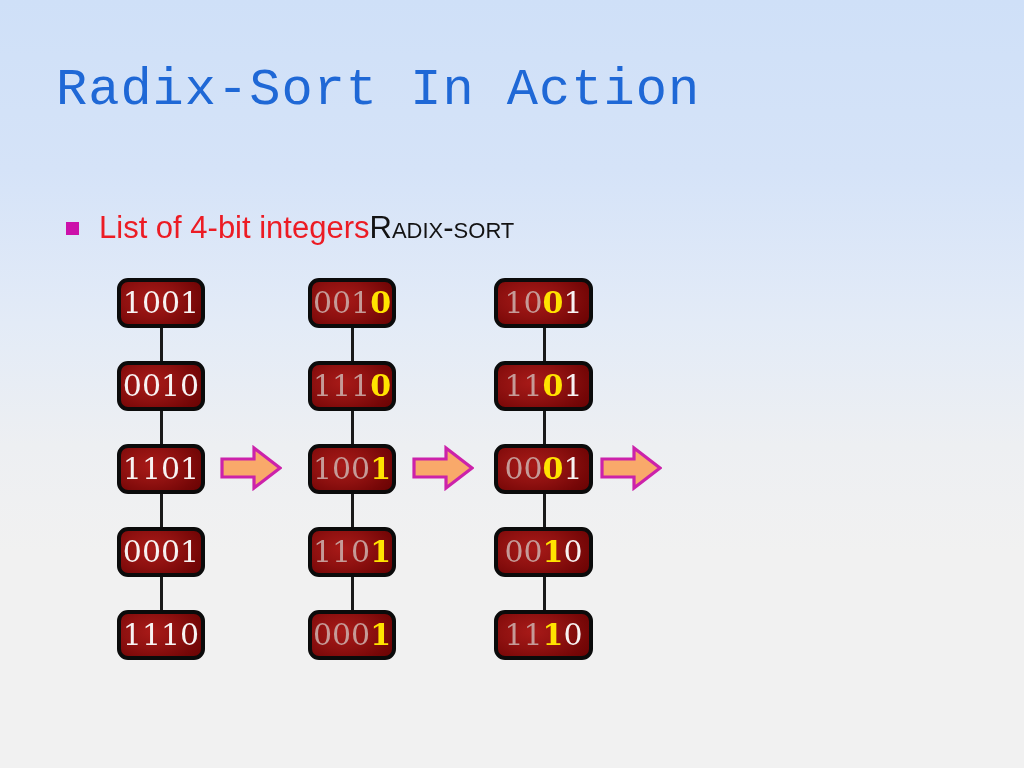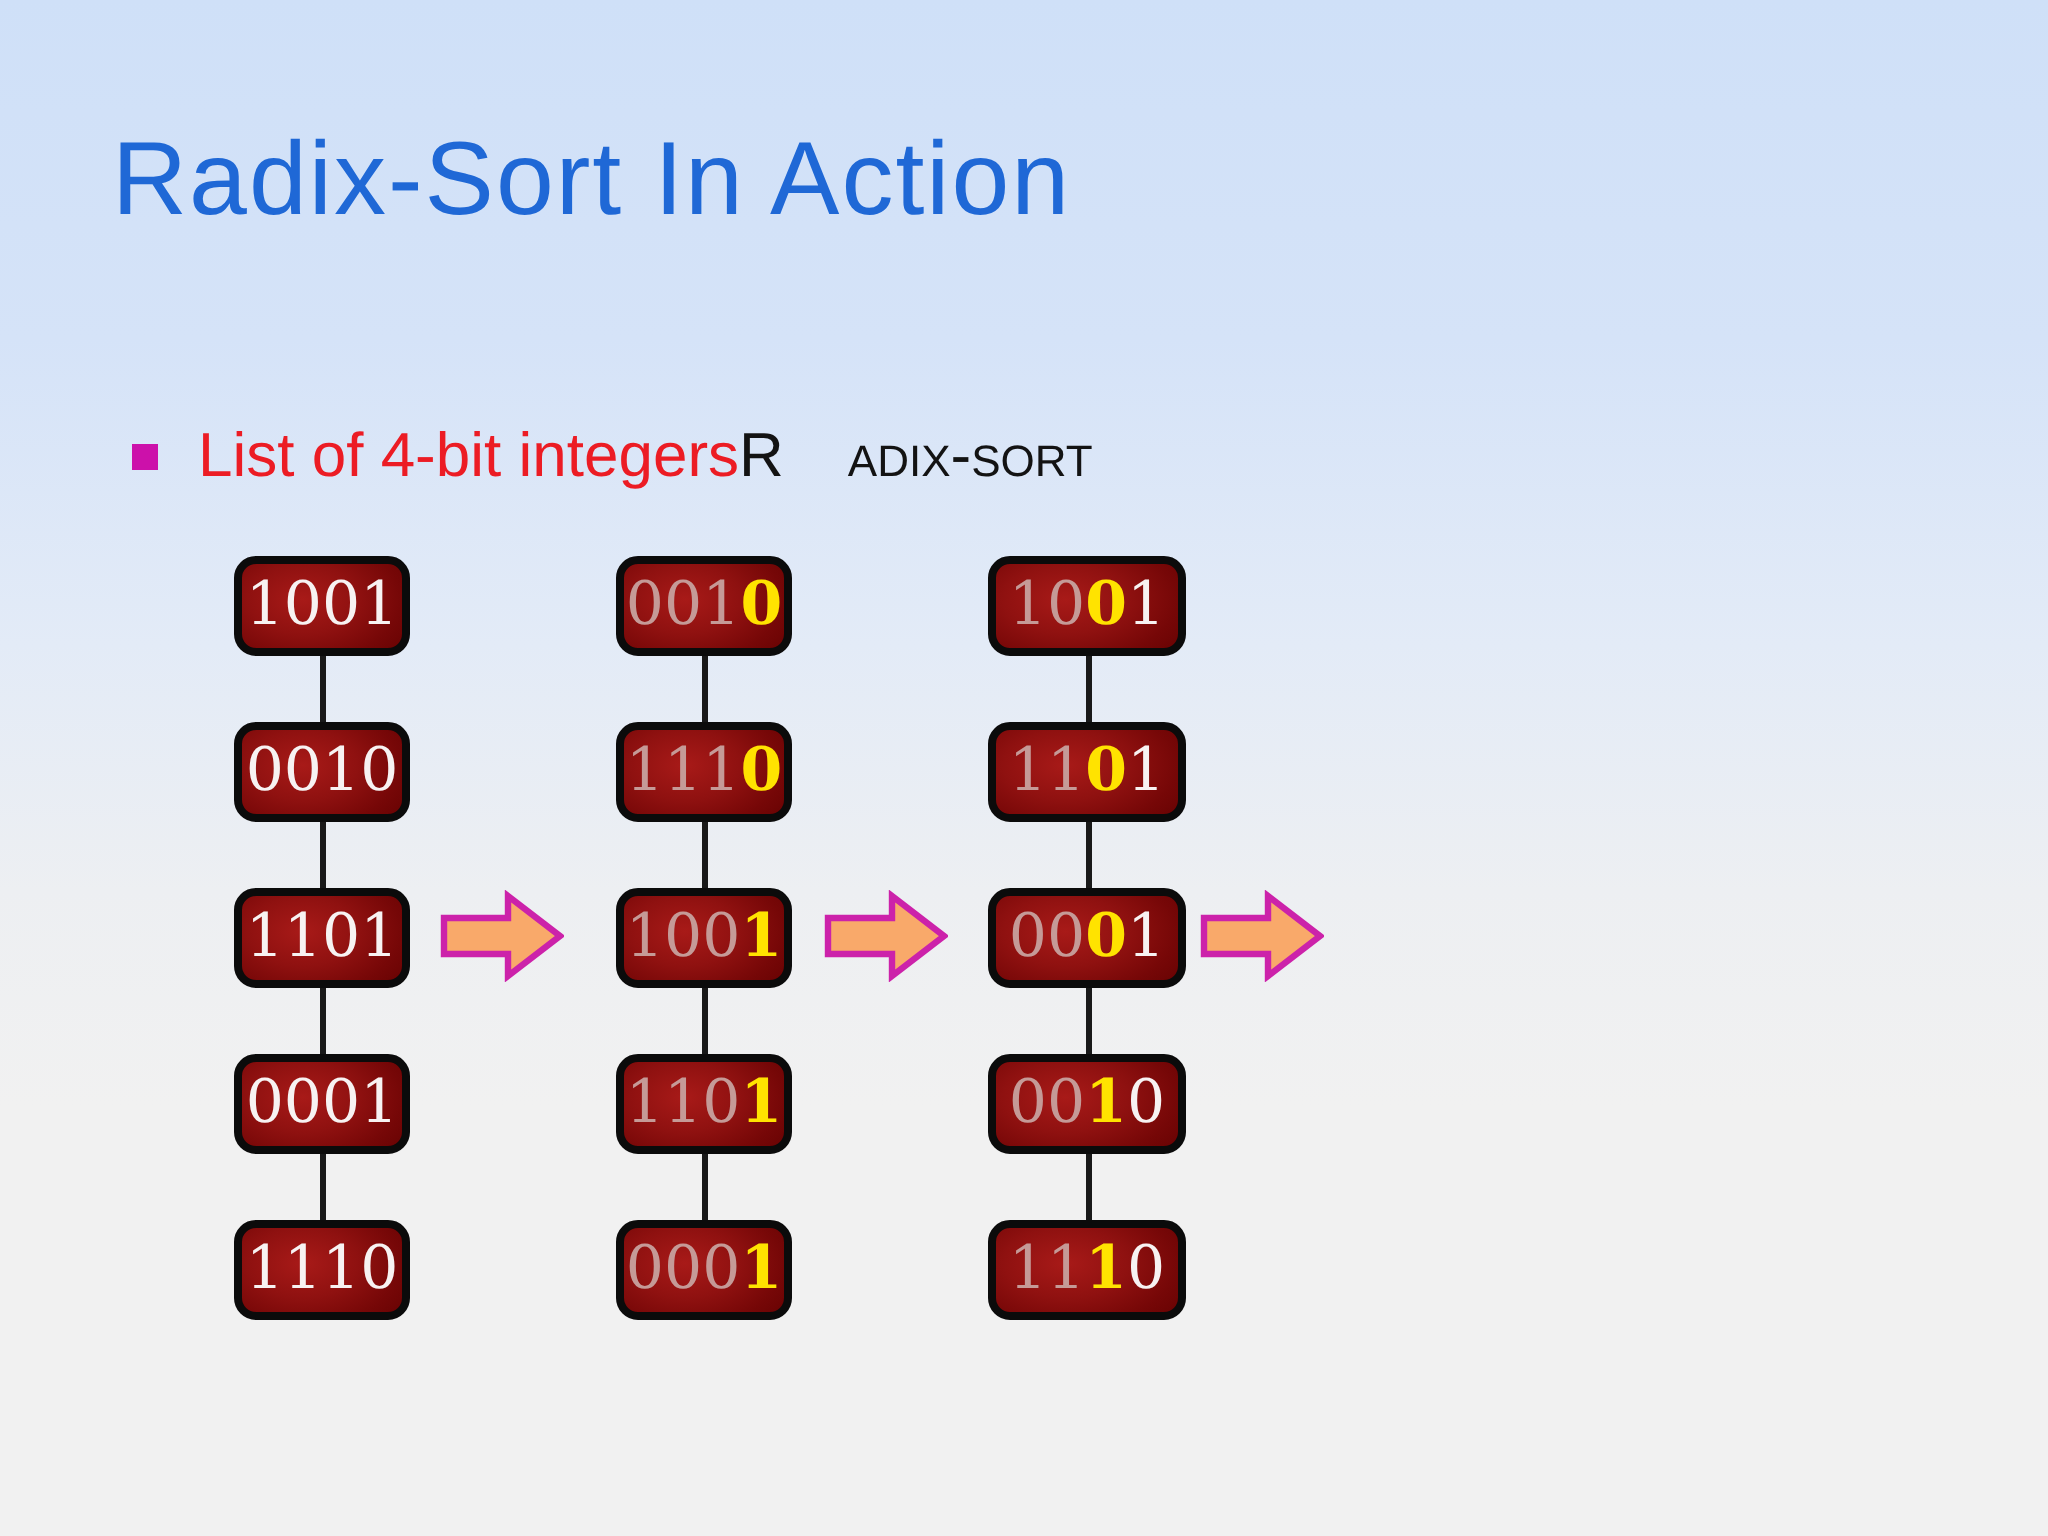--- a/index.html
+++ b/index.html
@@ -25,21 +25,21 @@
         #f1f1f1 72%,
         #f1f1f1 100%);
     overflow: hidden;
   }
 
   
   #title {
     position: absolute;
     left: 56px;
     top: 62px;
-    font-family: Liberation Sans, sans-serif;
+    font-family: Liberation Mono, monospace;
     font-size: 52px;
     letter-spacing: 1px;
     color: #1f68d6;
     white-space: nowrap;
     line-height: 1.1;
   }
 
   
   #bullet-row {
     position: absolute;
@@ -62,21 +62,20 @@
   .bullet-text {
     font-family: "Liberation Sans", sans-serif;
     font-size: 31px;
     line-height: 1.15;
   }
   .bt-red { color: #ec1c24; }
   .bt-black { color: #131313; }
   .smallcaps {
     font-variant: small-caps;
     text-transform: lowercase;
-    margin-left: 32px;
   }
 
   
   #diagram {
     position: absolute;
     left: 0;
     top: 0;
     width: 1024px;
     height: 768px;
   }

